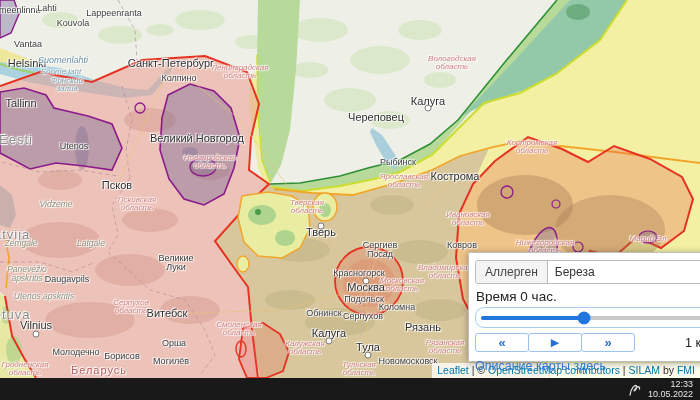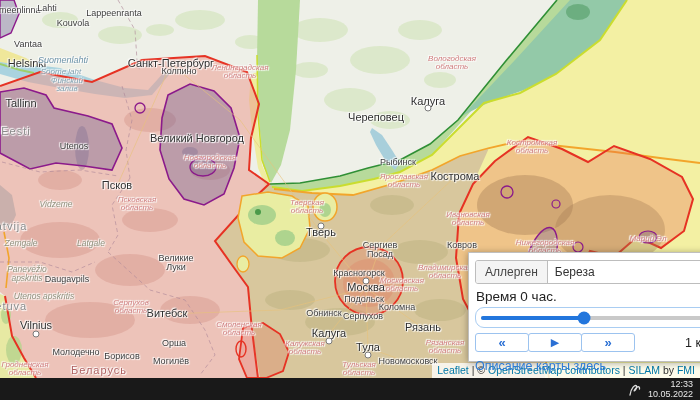--- a/index.html
+++ b/index.html
@@ -9,21 +9,21 @@
   #map{position:absolute;left:0;top:0;width:700px;height:378px;overflow:hidden;cursor:grab;}
   #zones{position:absolute;left:0;top:0;}
   #labels{position:absolute;left:0;top:0;width:700px;height:378px;pointer-events:none;}
   .map-label{position:absolute;transform:translate(-50%,-50%);white-space:pre-line;
     text-align:center;line-height:1.05;
     text-shadow:0 0 2px #fff,0 0 2px #fff,1px 1px 1px #fff,-1px -1px 1px #fff;}
   .city-lg{font-size:11px;color:#2e2e2e;}
   .city{font-size:9px;color:#3c3c3c;}
   .region{font-size:8px;font-style:italic;color:#cf7d7d;}
   .area{font-size:8.5px;font-style:italic;color:#90907c;}
-  .country{font-size:11px;color:#8a8a8a;letter-spacing:1px;}
+  .country{font-size:13px;color:#8a8a8a;letter-spacing:1px;margin-top:8px;}
   .country-red{font-size:11px;color:#b06060;letter-spacing:1px;}
   .water{font-size:9px;font-style:italic;color:#6d93a8;}
   .water2{font-size:8px;font-style:italic;color:#7fa0b0;}
   .city-dot{position:absolute;width:5px;height:5px;border:1.3px solid #7a7a7a;border-radius:50%;
     background:#fff;transform:translate(-50%,-50%);}
   
   #panel{position:absolute;left:468px;top:252px;width:266px;height:110px;background:#fff;
     border:1px solid #bfbfbf;box-shadow:0 1px 7px rgba(0,0,0,.35);box-sizing:border-box;
     padding:7px 6px 6px 6px;z-index:20;}
   #allergen-group{display:flex;align-items:stretch;border:1px solid #bdbdbd;border-radius:3px;
@@ -201,21 +201,21 @@
         <div class="map-label area" style="left: 21px; top: 243px;">Zemgale</div>
         <div class="map-label area" style="left: 91px; top: 243px;">Latgale</div>
         <div class="map-label area" style="left: 27px; top: 274px;">Panevėžio
 apskritis</div>
         <div class="map-label area" style="left: 44px; top: 296px;">Utenos apskritis</div>
         <div class="map-label water" style="left: 63px; top: 61px;">Suomenlahti</div>
         <div class="map-label water2" style="left: 61px; top: 72px;">Soome laht</div>
         <div class="map-label water2" style="left: 67px; top: 85px;">Финский
 залив</div>
         <div class="map-label city-lg" style="left: 171px; top: 64px;">Санкт-Петербург</div>
-        <div class="map-label city" style="left: 179px; top: 72px;">Колпино</div>
+        <div class="map-label city" style="left: 179px; top: 79px;">Колпино</div>
         <div class="map-label city-lg" style="left: 197px; top: 139px;">Великий Новгород</div>
         <div class="map-label city-lg" style="left: 117px; top: 186px;">Псков</div>
         <div class="map-label city" style="left: 176px; top: 263px;">Великие
 Луки</div>
         <div class="map-label city" style="left: 67px; top: 280px;">Daugavpils</div>
         <div class="map-label city-lg" style="left: 36px; top: 326px;">Vilnius</div>
         <div class="city-dot" style="left: 36px; top: 334px;"></div>
         <div class="map-label city-lg" style="left: 167px; top: 314px;">Витебск</div>
         <div class="map-label city" style="left: 76px; top: 353px;">Молодечно</div>
         <div class="map-label city" style="left: 122px; top: 357px;">Борисов</div>

